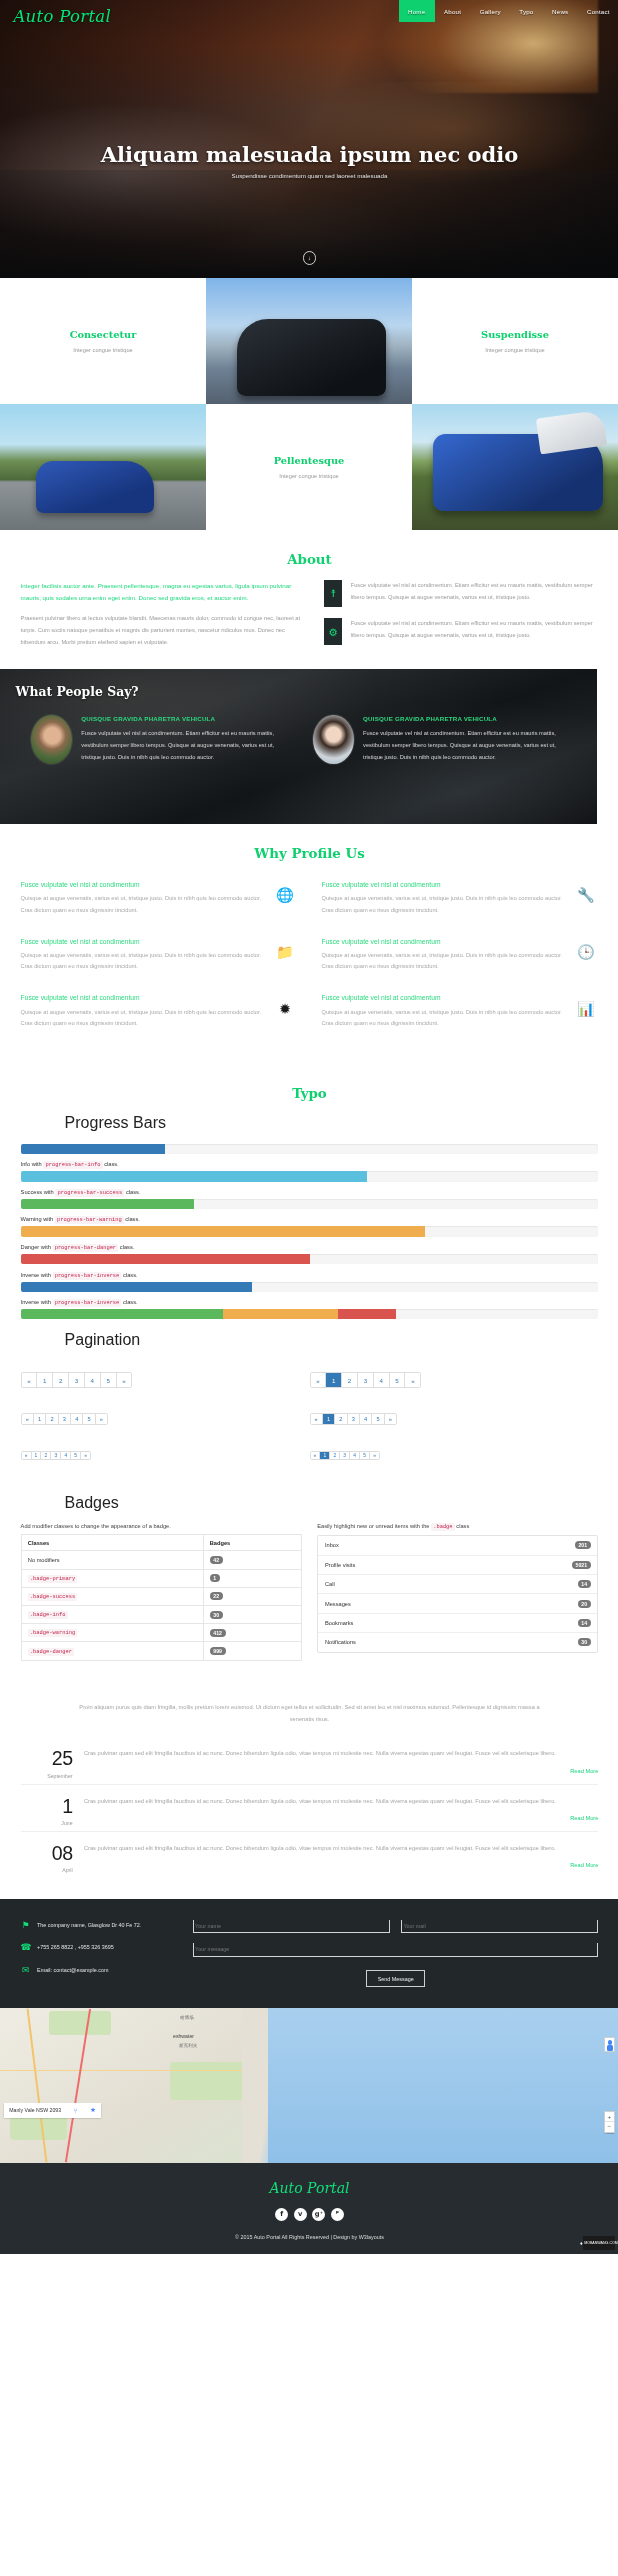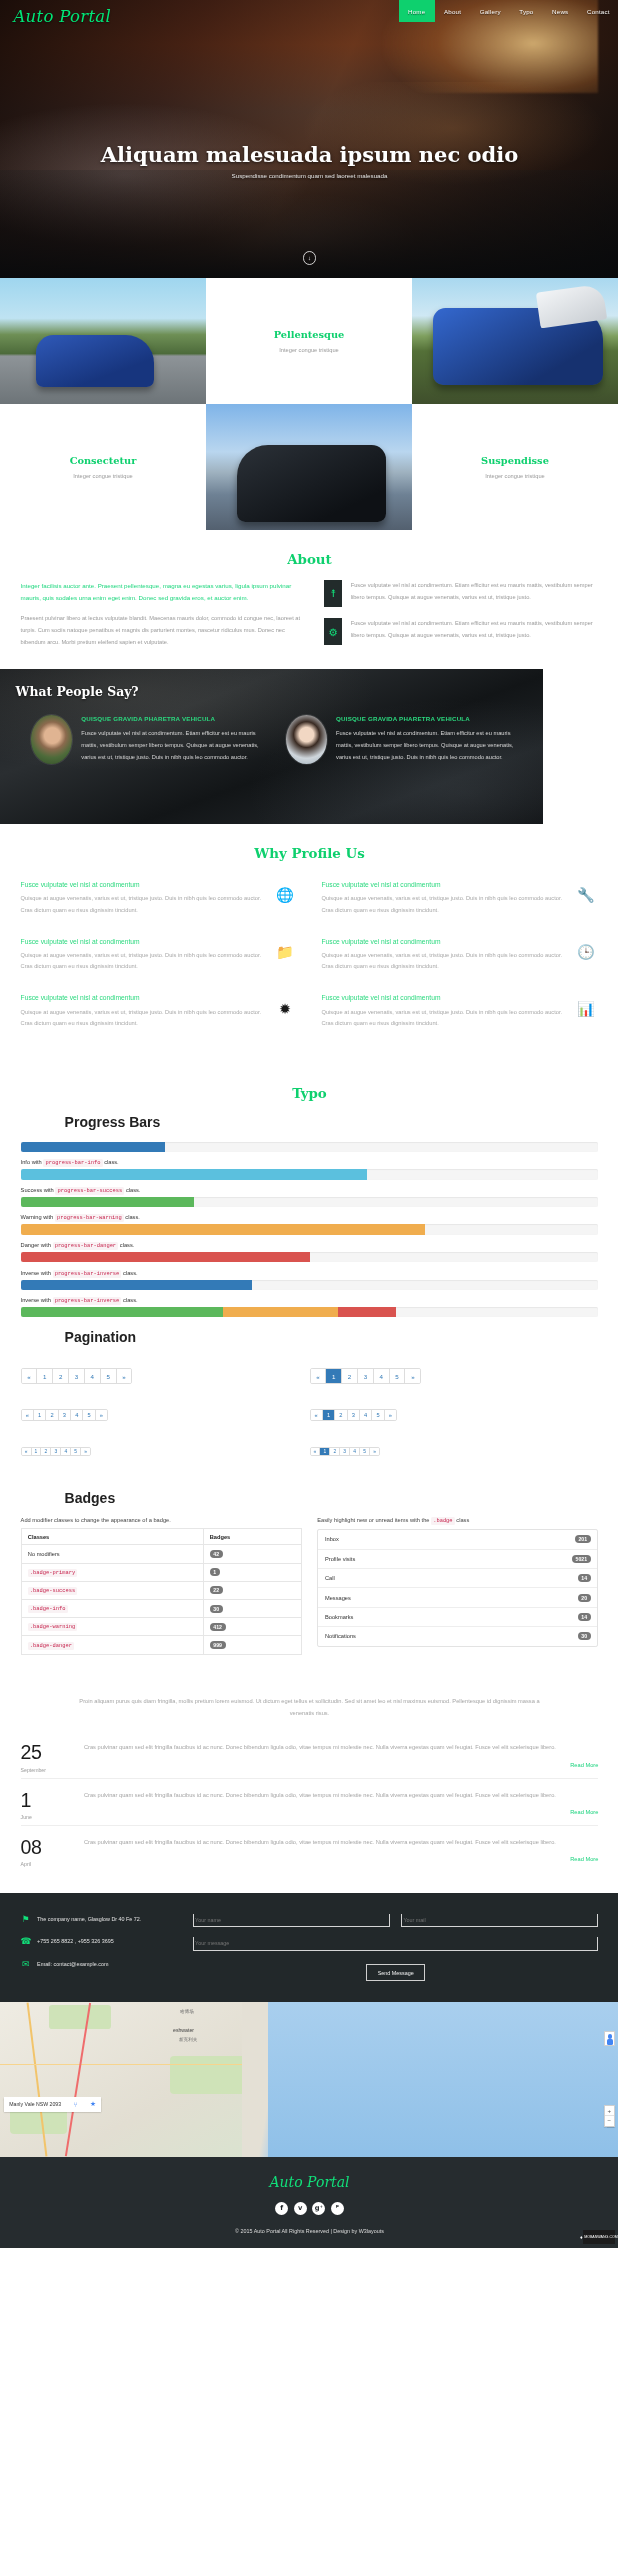--- a/index.html
+++ b/index.html
@@ -118,21 +118,21 @@
   .about-right { flex:1; display:flex; flex-direction:column; gap:11.3px; }
   .about-item { display:flex; gap:8.2px; align-items:flex-start; }
   .about-icon {
     width:18.5px; height:27px; background:#222b2b; color:#11e07a;
     display:flex; align-items:center; justify-content:center; font-size:10.3px; flex:0 0 18.5px;
   }
   .about-item p { color:#9a9a9a; font-size:5.7px; line-height:2.05; }
 
   
   .testi {
-    position:relative; width:543px; height:155px; overflow:hidden;
+    position:relative; width:597px; height:155px; overflow:hidden;
     background:linear-gradient(160deg,#1a1d20 0%,#2a2e31 30%,#121517 58%,#1f2326 78%,#0c0e10 100%);
   }
   .testi:before{content:"";position:absolute;left:0;top:0;width:619px;height:155px;
     background:radial-gradient(ellipse 361px 113px at 20% 15%, rgba(170,160,140,.14), transparent 70%),
                radial-gradient(ellipse 309px 134px at 75% 80%, rgba(120,130,140,.16), transparent 70%);}
   .testi-head { position:relative; padding:14.4px 0 0 15.5px; }
   .testi-head h2 {
     font-family:"DejaVu Serif", serif; font-weight:bold; font-size:12.4px; color:#fff;
     text-shadow:0 1px 2.6px rgba(0,0,0,.6);
   }
@@ -148,21 +148,21 @@
   .testi-card p { color:#d8d8d8; font-size:5.7px; line-height:2.05; }
 
   
   .why-grid { display:flex; flex-wrap:wrap; gap:0 24px; }
   .why-item { width:calc(50% - 12px); display:flex; gap:9.3px; align-items:flex-start; padding:7.2px 0 14.4px; }
   .why-text h4 { color:#2bd97f; font-size:6.7px; font-weight:normal; margin-bottom:5.2px; }
   .why-text p { color:#a8a8a8; font-size:5.7px; line-height:2.0; }
   .why-icon { flex:0 0 25px; width:25px; text-align:center; font-size:14.4px; color:#1b1b1b; padding-top:6.2px; }
 
   
-  .sub-h { font-size:14px; color:#222; margin:3.1px 0 11.3px; font-weight:bold;padding-left:44px; }
+  .sub-h { font-size:16px; color:#222; margin:3.1px 0 11.3px; font-weight:normal;padding-left:44px; }
   .pb-label { font-size:5.7px; color:#333; margin:7.2px 0 3.1px; }
   code.cls { font-family:"Liberation Mono", monospace; font-size:5.4px; color:#c7254e; background:#f9f2f4; padding:1px 2.1px; border-radius:1.5px; }
   .progress { width:100%; height:10.3px; background:#f5f5f5; border-radius:2.1px; overflow:hidden; box-shadow:inset 0 0.5px 1px rgba(0,0,0,.1); display:flex; }
   .bar { height:100%; }
 
   
   .pg-grid { display:flex; flex-wrap:wrap; }
   .pg-cell { width:50%; padding:11.3px 0 13.4px; }
   .pager { display:inline-flex; border:0.5px solid #ddd; border-radius:2.1px; overflow:hidden; background:#fff; }
   .pager span {
@@ -189,21 +189,21 @@
   .lg-item:last-child { border-bottom:none; }
 
   
   .gal-row { display:flex; gap:3.1px; margin-bottom:3.1px; }
   .gal-cell { flex:1; height:56px; border:2.6px solid #f4f4f4; background-size:cover; background-position:center; }
 
   
   .news-intro { text-align:center; color:#a5a5a5; font-size:5.7px; line-height:2.1; max-width:464px; margin:0 auto 12.4px; }
   .news-item { display:flex; gap:11.3px; border-top:0.5px solid #eee; padding:10.3px 0 5.2px; }
   .news-item:first-of-type { border-top:none; }
-  .news-date { width:52px; text-align:left; flex:0 0 52px; }
+  .news-date { width:52px; text-align:right; flex:0 0 52px; }
   .news-date .d { font-size:19.6px; color:#1b1b1b; line-height:1.05; letter-spacing:-0.5px; }
   .news-date .m { font-size:5.2px; color:#999; margin-top:4.1px; }
   .news-body { flex:1; }
   .news-body p { color:#a5a5a5; font-size:5.7px; line-height:2.1; }
   .read-more { display:block; text-align:right; color:#19d37d; font-size:5.7px; text-decoration:none; margin-top:7.2px; }
 
   
   .contact { background:#22282a; width:619px; padding:20.6px; display:flex; gap:17.5px; }
   .c-left { width:155px; }
   .c-line { display:flex; align-items:center; gap:6.2px; margin-bottom:12.4px; }
@@ -298,37 +298,37 @@
 
     <div class="hero-center">
       <div class="hero-title">Aliquam malesuada ipsum nec odio</div>
       <div class="hero-sub">Suspendisse condimentum quam sed laoreet malesuada</div>
     </div>
     <div class="scroll-arrow">↓</div>
   </div>
 
   <div class="band">
     <div class="band-row">
+      <div class="tile caption">
+        <h3>Consectetur</h3>
+        <p>Integer congue tristique</p>
+      </div>
+      <div class="tile photo ph-c"></div>
+      <div class="tile caption">
+        <h3>Suspendisse</h3>
+        <p>Integer congue tristique</p>
+      </div>
+    </div>
+    <div class="band-row">
       <div class="tile photo ph-a"></div>
       <div class="tile caption">
         <h3>Pellentesque</h3>
         <p>Integer congue tristique</p>
       </div>
       <div class="tile photo ph-b"></div>
-    </div>
-    <div class="band-row">
-      <div class="tile caption">
-        <h3>Consectetur</h3>
-        <p>Integer congue tristique</p>
-      </div>
-      <div class="tile photo ph-c"></div>
-      <div class="tile caption">
-        <h3>Suspendisse</h3>
-        <p>Integer congue tristique</p>
-      </div>
     </div>
   </div>
 
   <section class="section">
     <h2 class="sec-title">About</h2>
     <div class="about-grid">
       <div class="about-left">
         <p class="about-lead">Integer facilisis auctor ante. Praesent pellentesque, magna eu egestas varius, ligula ipsum pulvinar mauris, quis sodales urna enim eget enim. Donec sed gravida eros, et auctor enim.</p>
         <p class="about-body">Praesent pulvinar libero at lectus vulputate blandit. Maecenas mauris dolor, commodo id congue nec, laoreet at turpis. Cum sociis natoque penatibus et magnis dis parturient montes, nascetur ridiculus mus. Donec nec bibendum arcu. Morbi pretium eleifend sapien et vulputate.</p>
       </div>

